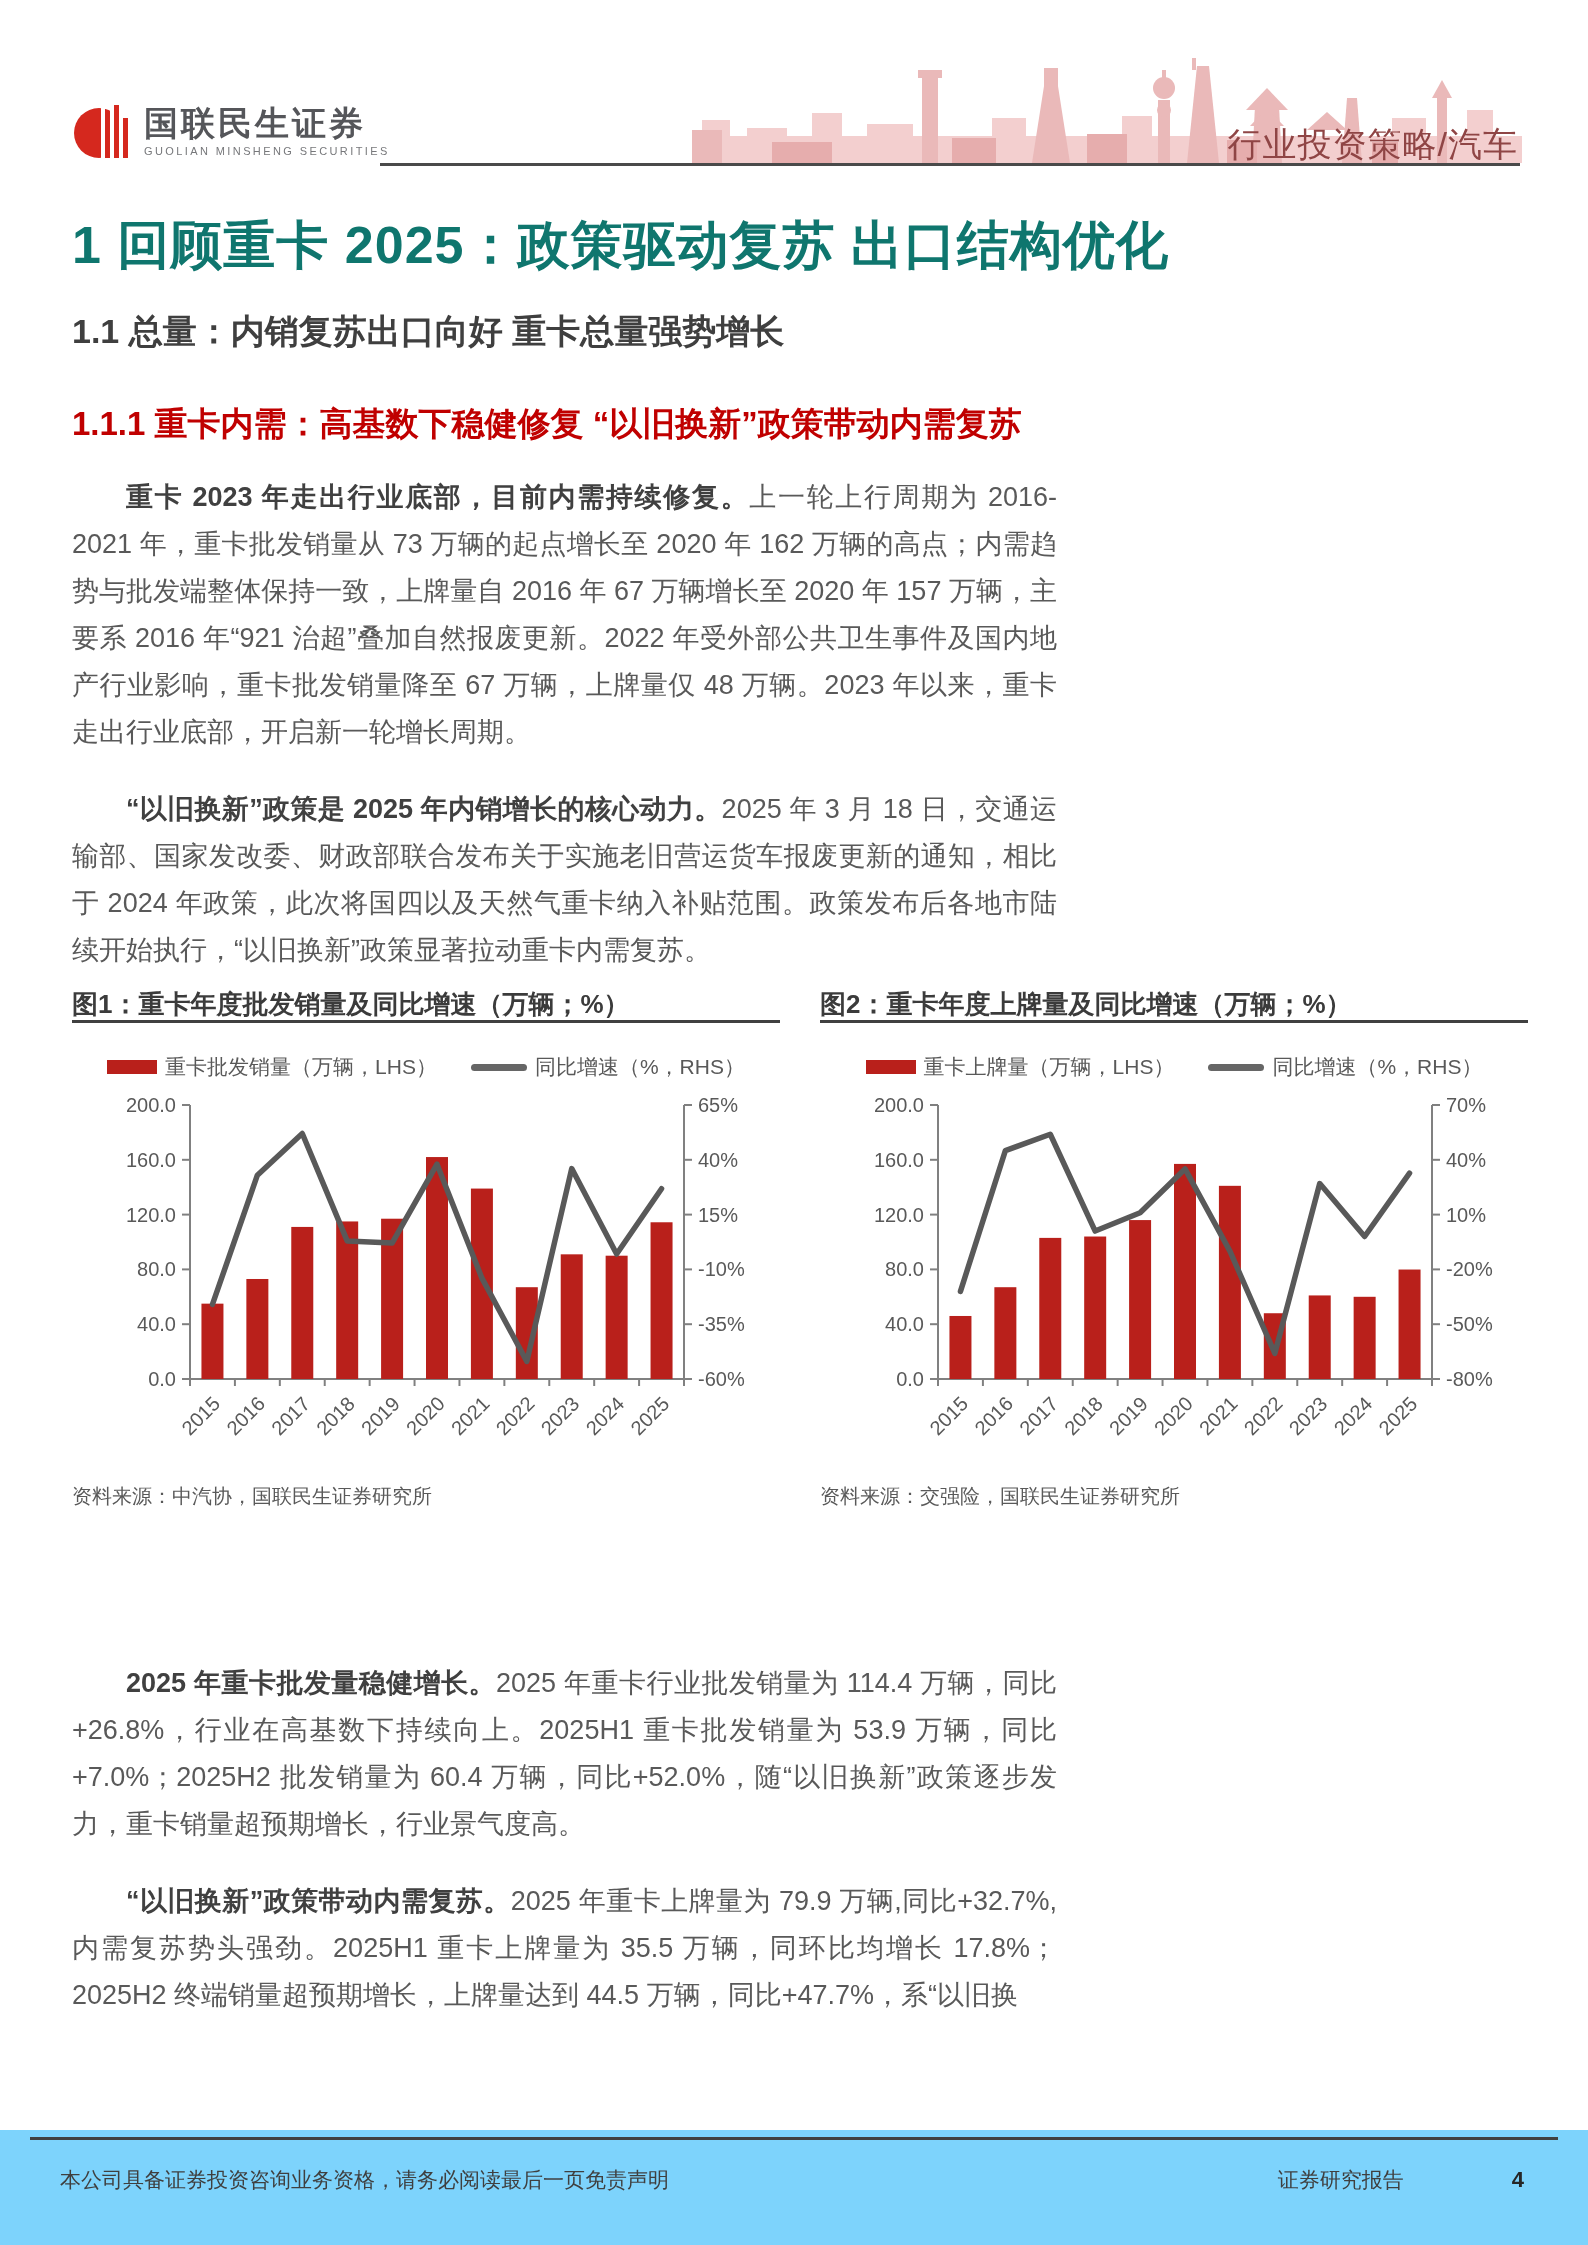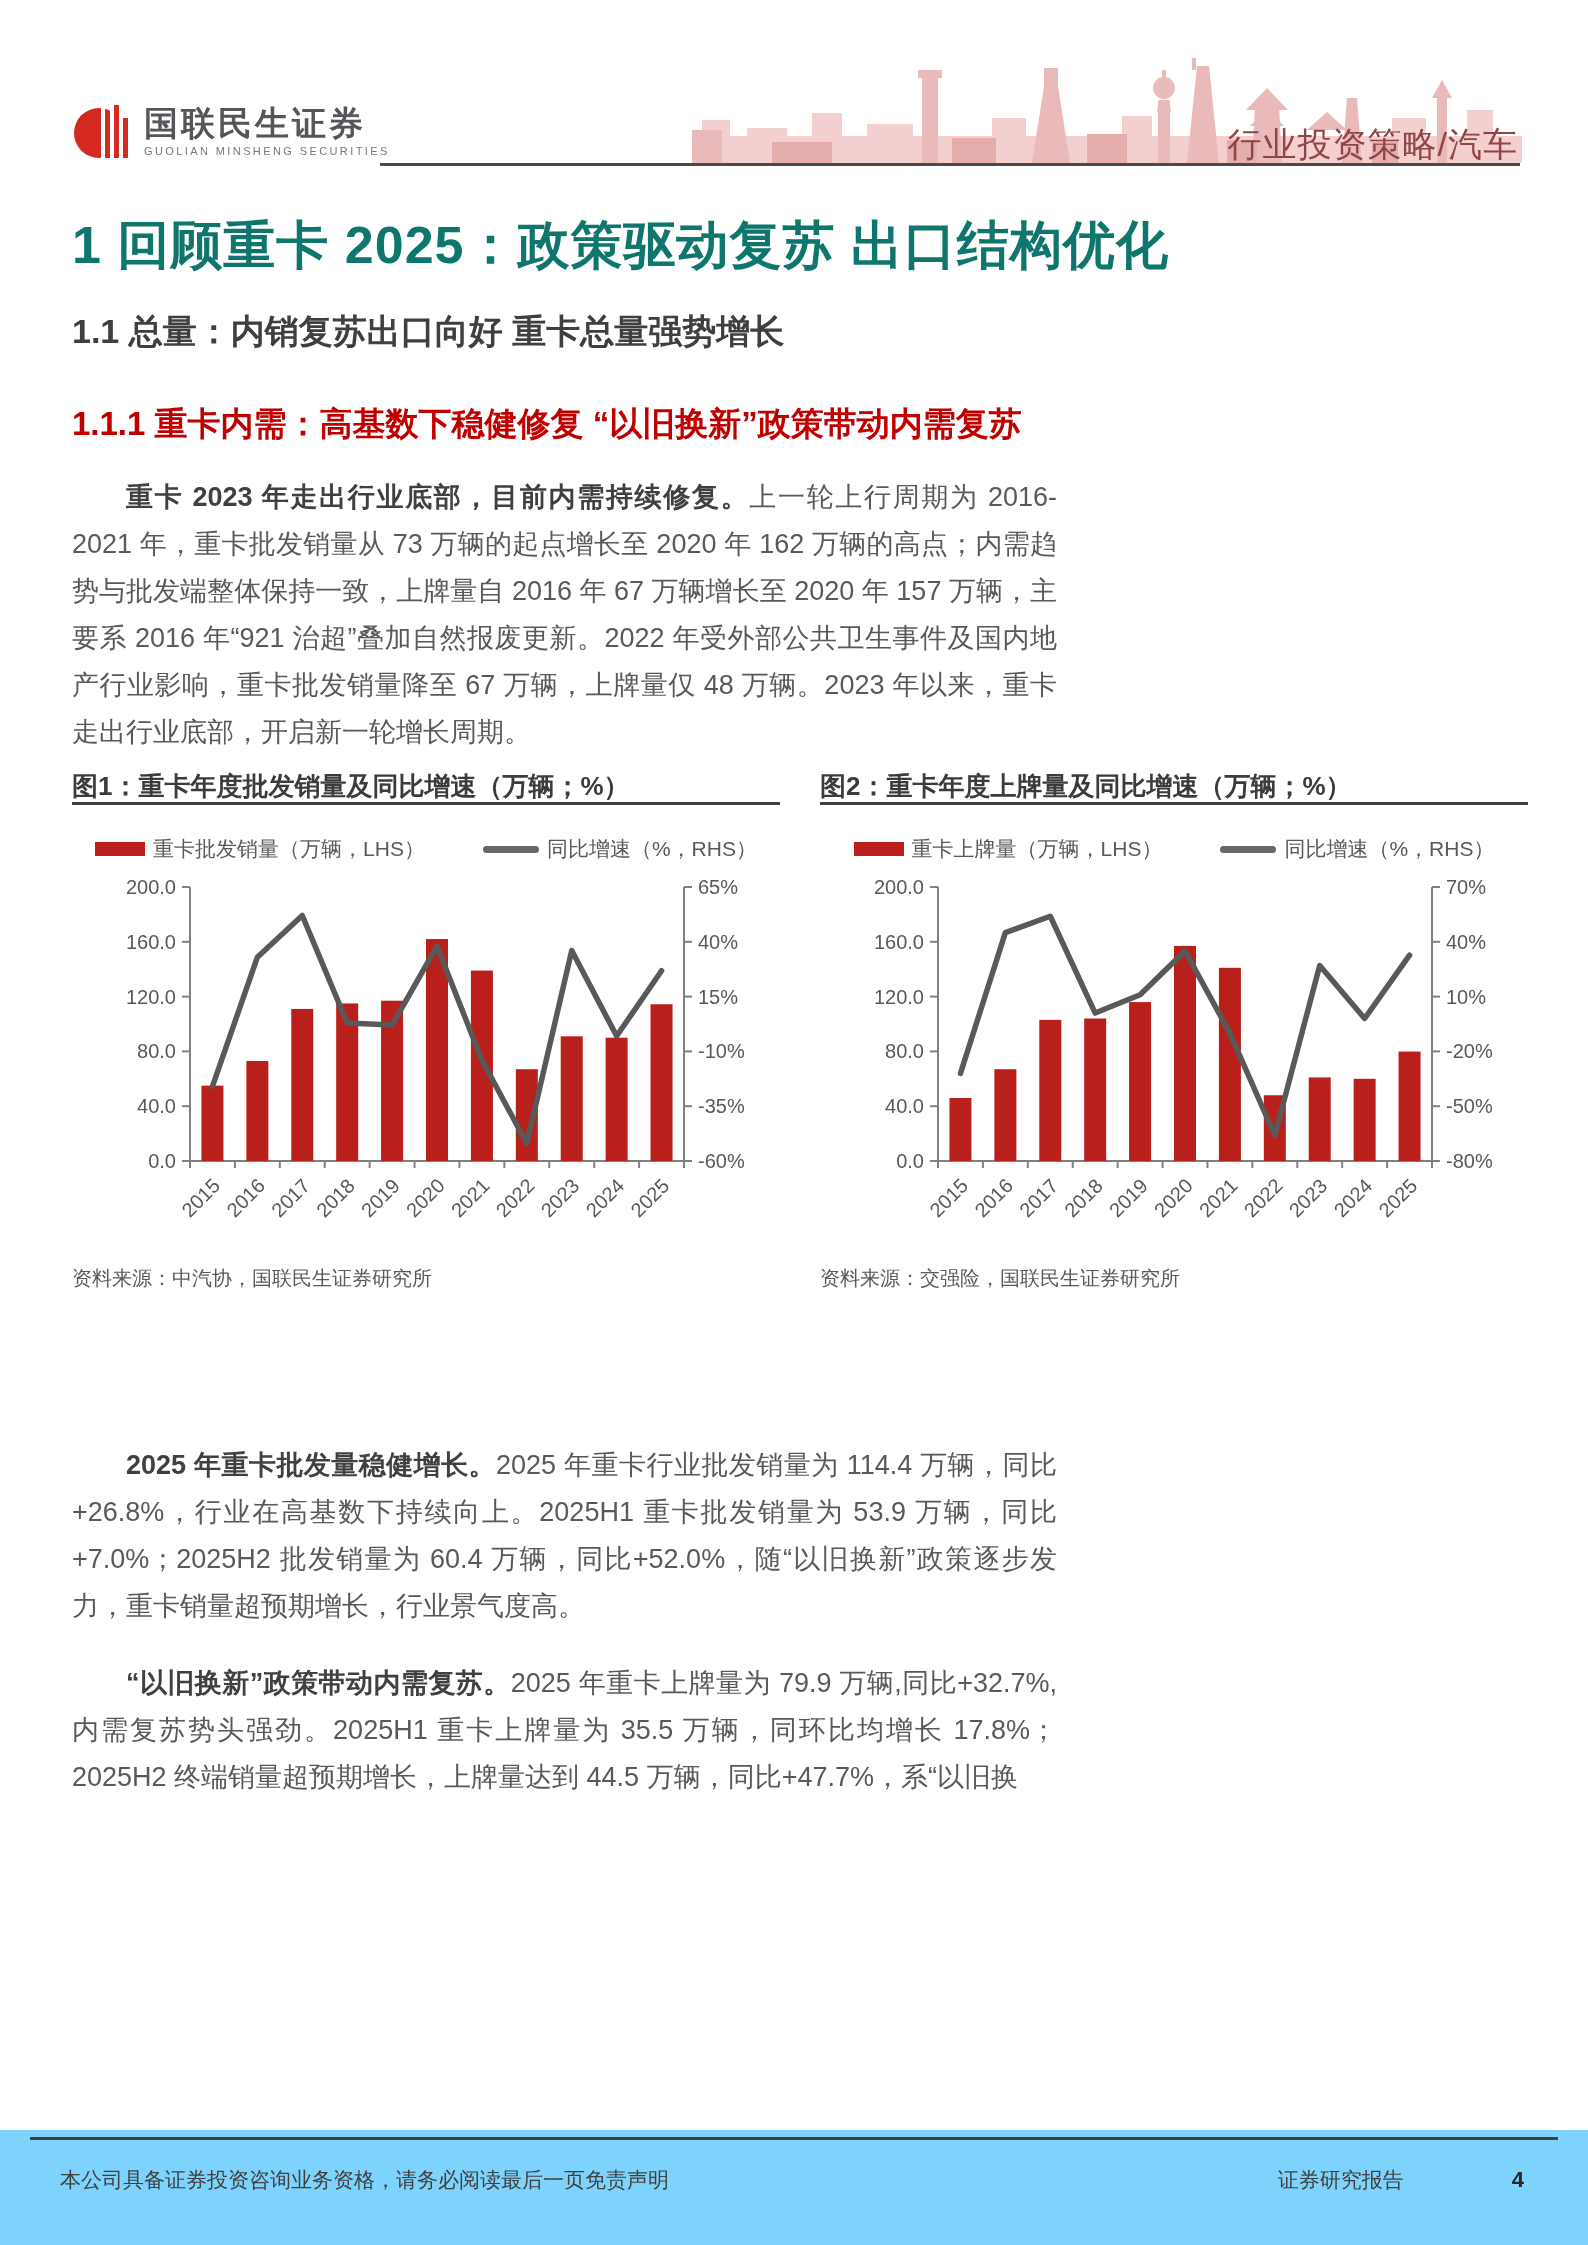--- a/index.html
+++ b/index.html
@@ -20,21 +20,21 @@
   .h1{margin:56px 0 0 0;font-size:52px;font-weight:bold;color:#0f766e;line-height:46px;letter-spacing:1px;}
   .h2{margin:42px 0 0 0;font-size:34px;font-weight:bold;color:#3f3f3f;line-height:42px;}
   .h3{margin:38px 0 0 0;width:985px;font-size:33px;font-weight:bold;color:#c00000;line-height:68px;}
   .para{width:985px;margin:30px 0 0 0;font-size:27px;line-height:47px;text-align:justify;text-indent:2em;color:#595959;}
   .para b{color:#404040;}
   .para.first{margin-top:16px;}
   
   .figures{display:flex;gap:40px;margin-top:14px;}
   .figure{width:708px;}
   .fig-title{font-size:26px;font-weight:bold;color:#3b3b3b;border-bottom:3px solid #404040;line-height:32px;}
-  .legend{display:flex;justify-content:center;align-items:center;gap:16px;margin:30px 0 6px 0;font-size:21px;color:#595959;}
+  .legend{display:flex;justify-content:center;align-items:center;gap:4px;margin:30px 0 6px 0;font-size:21px;color:#595959;}
   .legend .item{display:flex;align-items:center;gap:8px;}
   .legend .gap{width:26px;}
   .sw-bar{width:50px;height:14px;background:#b9201b;display:inline-block;}
   .sw-line{width:56px;height:7px;border-radius:4px;background:#666;display:inline-block;}
   .chart{display:block;margin-top:10px;}
   .chart text.tick{font-size:20px;fill:#595959;}
   .source{font-size:20px;color:#595959;margin-top:14px;}
   .gap-after-figs{height:120px;}
   
   .footer{position:absolute;left:0;right:0;top:2130px;bottom:0;background:#7dd3fc;}
@@ -116,20 +116,21 @@
   </div>
 
   <div class="content">
 
     <div class="h1">1  回顾重卡 2025：政策驱动复苏 出口结构优化</div>
     <div class="h2">1.1 总量：内销复苏出口向好 重卡总量强势增长</div>
     <div class="h3">1.1.1 重卡内需：高基数下稳健修复 “以旧换新”政策带动内需复苏</div>
 
     <p class="para first"><b>重卡 2023 年走出行业底部，目前内需持续修复。</b><span>上一轮上行周期为 2016-2021 年，重卡批发销量从 73 万辆的起点增长至 2020 年 162 万辆的高点；内需趋势与批发端整体保持一致，上牌量自 2016 年 67 万辆增长至 2020 年 157 万辆，主要系 2016 年“921 治超”叠加自然报废更新。2022 年受外部公共卫生事件及国内地产行业影响，重卡批发销量降至 67 万辆，上牌量仅 48 万辆。2023 年以来，重卡走出行业底部，开启新一轮增长周期。</span></p>
 
+    <p class="para"><b>“以旧换新”政策是 2025 年内销增长的核心动力。</b><span>2025 年 3 月 18 日，交通运输部、国家发改委、财政部联合发布关于实施老旧营运货车报废更新的通知，相比于 2024 年政策，此次将国四以及天然气重卡纳入补贴范围。政策发布后各地市陆续开始执行，“以旧换新”政策显著拉动重卡内需复苏。</span></p>
 
     <div class="figures">
 
       <div class="figure">
         <div class="fig-title">图1：重卡年度批发销量及同比增速（万辆；%）</div>
         <div class="legend">
           <span class="item">
             <span class="sw-bar" style="background: rgb(185, 32, 27);"></span>
             <span>重卡批发销量（万辆，LHS）</span>
           </span>

